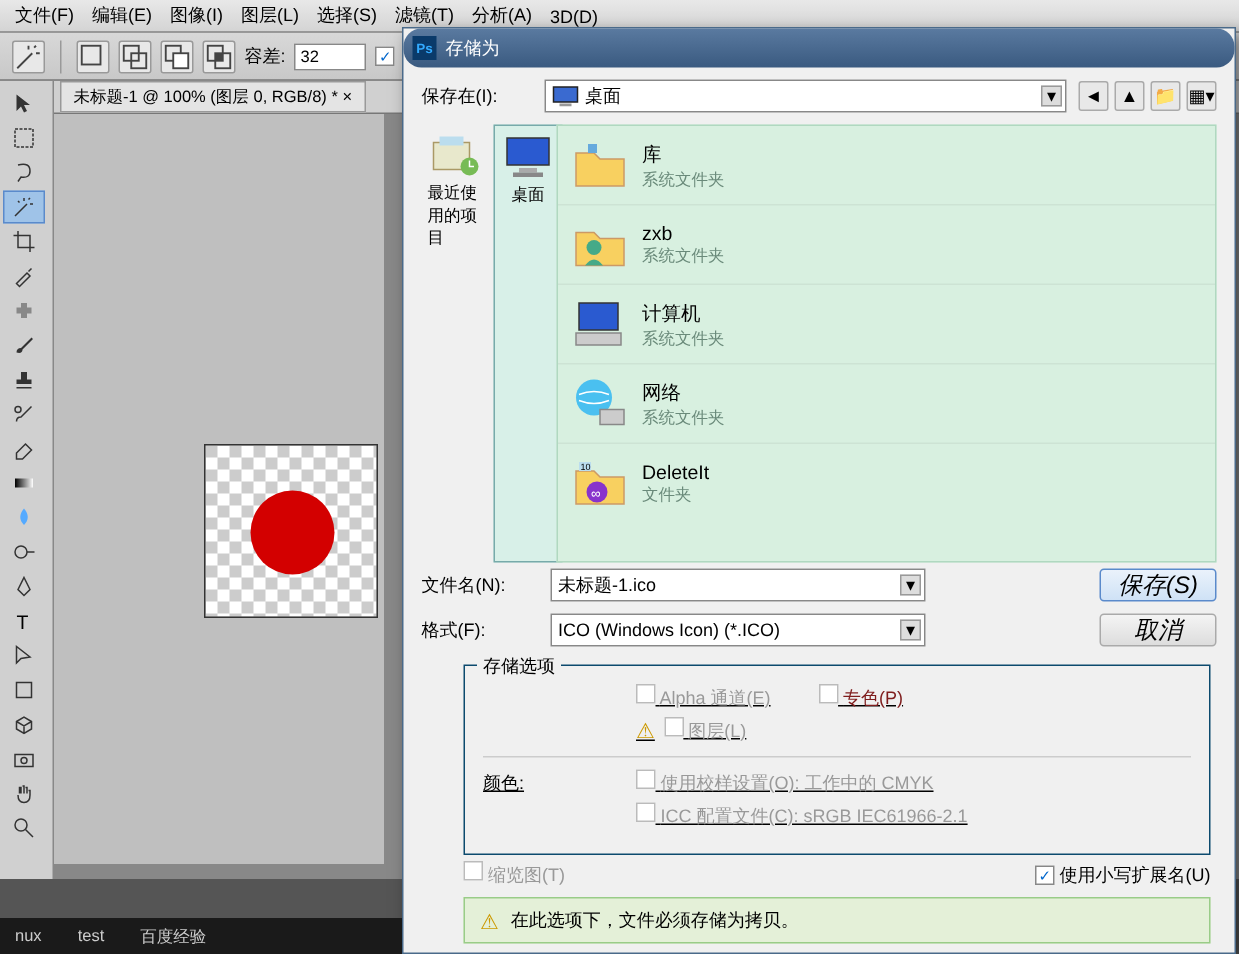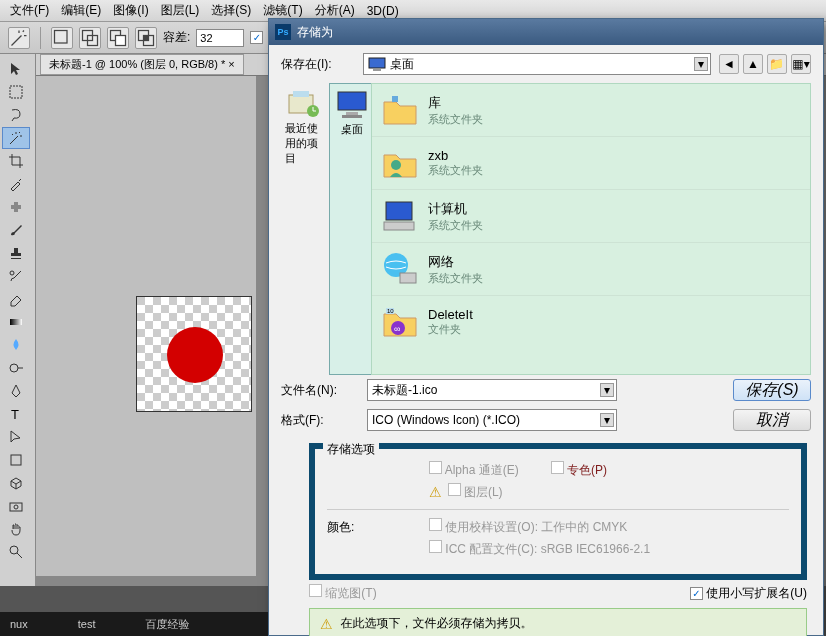--- a/index.html
+++ b/index.html
@@ -21,21 +21,21 @@
   
   .canvas-area { flex:1; background:#888; position:relative; }
   .tabbar { height:22px; background:#d0d0d0; display:flex; align-items:center; padding:0 4px; font-size:11px; border-bottom:1px solid #777; }
   .tab { padding:2px 8px; background:#e4e4e4; border:1px solid #999; }
   .canvas-gray { width:220px; height:500px; background:#bfbfbf; position:relative; }
   .chk { position:absolute; left:100px; top:220px; width:116px; height:116px; background-image: repeating-conic-gradient(#fff 0 25%, #ccc 0 50%); background-size:16px 16px; border:1px solid #333; }
   .circle { position:absolute; left:30px; top:30px; width:56px; height:56px; background:#d30000; border-radius:50%; }
   .zoombar { position:absolute; bottom:0; left:36px; height:20px; background:#d0d0d0; width:230px; display:flex; align-items:center; padding:0 6px; font-size:11px; border-top:1px solid #888; }
   
   .dialog { position:absolute; left:268px; top:18px; width:556px; height:618px; background:#f0f0f0; border:1px solid #4a6a8a; box-shadow:4px 4px 10px rgba(0,0,0,0.5); }
-  .dlg-title { height:26px; background:linear-gradient(#5a7aa0,#3a5a80); color:#fff; display:flex; align-items:center; padding:0 6px; gap:6px; font-size:12px; }
+  .dlg-title { height:26px; background:linear-gradient(#5a7aa0,#3a5a80); color:#fff; display:flex; align-items:center; padding:0 6px; gap:6px; font-size:12px;border-radius:12px; }
   .ps-icon { width:16px;height:16px;background:#0a3a6a;color:#3af;display:flex;align-items:center;justify-content:center;font-size:9px;font-weight:bold; }
   
   .save-row { display:flex; align-items:center; padding:8px 12px; gap:8px; }
   .combo { flex:1; height:22px; border:1px solid #888; background:#fff; display:flex; align-items:center; padding:0 4px; position:relative; }
   .combo .drop { position:absolute; right:2px; top:3px; width:14px; height:14px; background:#ddd; border:1px solid #999; display:flex;align-items:center;justify-content:center; }
   .nav-icons { display:flex; gap:4px; }
   .nav-icon { width:20px;height:20px;border:1px solid #aaa;background:#e8e8e8;border-radius:2px;display:flex;align-items:center;justify-content:center; }
   
   .main-area { display:flex; padding:0 12px; gap:8px; height:292px; }
   .sidebar { width:82px; display:flex; gap:4px; }
@@ -49,32 +49,32 @@
   .file-ico { width:40px;height:40px;display:flex;align-items:center;justify-content:center; }
   .file-txt .t1 { font-size:13px; }
   .file-txt .t2 { font-size:11px; color:#6a8a7a; }
   
   .field-row { display:flex; align-items:center; padding:4px 12px; gap:6px; }
   .field-row label { width:80px; }
   .combo2 { width:250px; height:22px; border:1px solid #888; background:#fff; padding:0 4px; display:flex;align-items:center;position:relative; }
   .combo2 .drop { position:absolute; right:2px; top:3px; width:14px;height:14px;background:#ddd;border:1px solid #999;display:flex;align-items:center;justify-content:center; }
   .btn { width:78px; height:22px; border:1px solid #5a8acb; background:linear-gradient(#eaf2fb,#cfe2f6); border-radius:3px; font-size:16px; display:flex;align-items:center;justify-content:center;font-style:italic; }
   
-  .options-box { margin:8px 16px 0 40px; border:6px solid #0c4a6e; padding:10px 12px 14px; position:relative; }
+  .options-box { margin:8px 16px 0 40px; border:1px solid #0c4a6e; padding:10px 12px 14px; position:relative;text-decoration:underline; }
   .options-box .legend { position:absolute; top:-8px; left:8px; background:#f0f0f0; padding:0 4px; }
   .opt-row { display:flex; gap:6px; padding:2px 0; align-items:center; }
   .opt-left { width:96px; }
   .opt-grid { display:flex; gap:32px; }
   .cb { width:13px;height:13px;border:1px solid #888;background:#fff;display:inline-flex;align-items:center;justify-content:center;font-size:10px;color:#06c; }
   .warn { color:#c90; font-size:14px; }
   
   .bottom-row { display:flex; align-items:center; padding:4px 16px 0 40px; gap:20px; }
   .note-box { margin:6px 16px 0 40px; border:1px solid #9c8; background:#e4f0d8; padding:6px 10px; display:flex; align-items:center; gap:8px; }
   
-  .taskbar { position:absolute; bottom:0; left:0; height:24px; width:268px; background:#1a1a1a; display:flex; align-items:center; color:#ccc; font-size:11px; padding:0 10px; gap:50px; }
+  .taskbar { position:absolute; bottom:0; left:0; height:24px; width:268px; background:#1a1a1a; display:flex; align-items:center; color:#ccc; font-size:11px; padding:0 10px; gap:24px; }
 </style>
 </head>
 <body>
 
 <div class="menubar">
   <span>文件(F)</span>
   <span>编辑(E)</span>
   <span>图像(I)</span>
   <span>图层(L)</span>
   <span>选择(S)</span>

